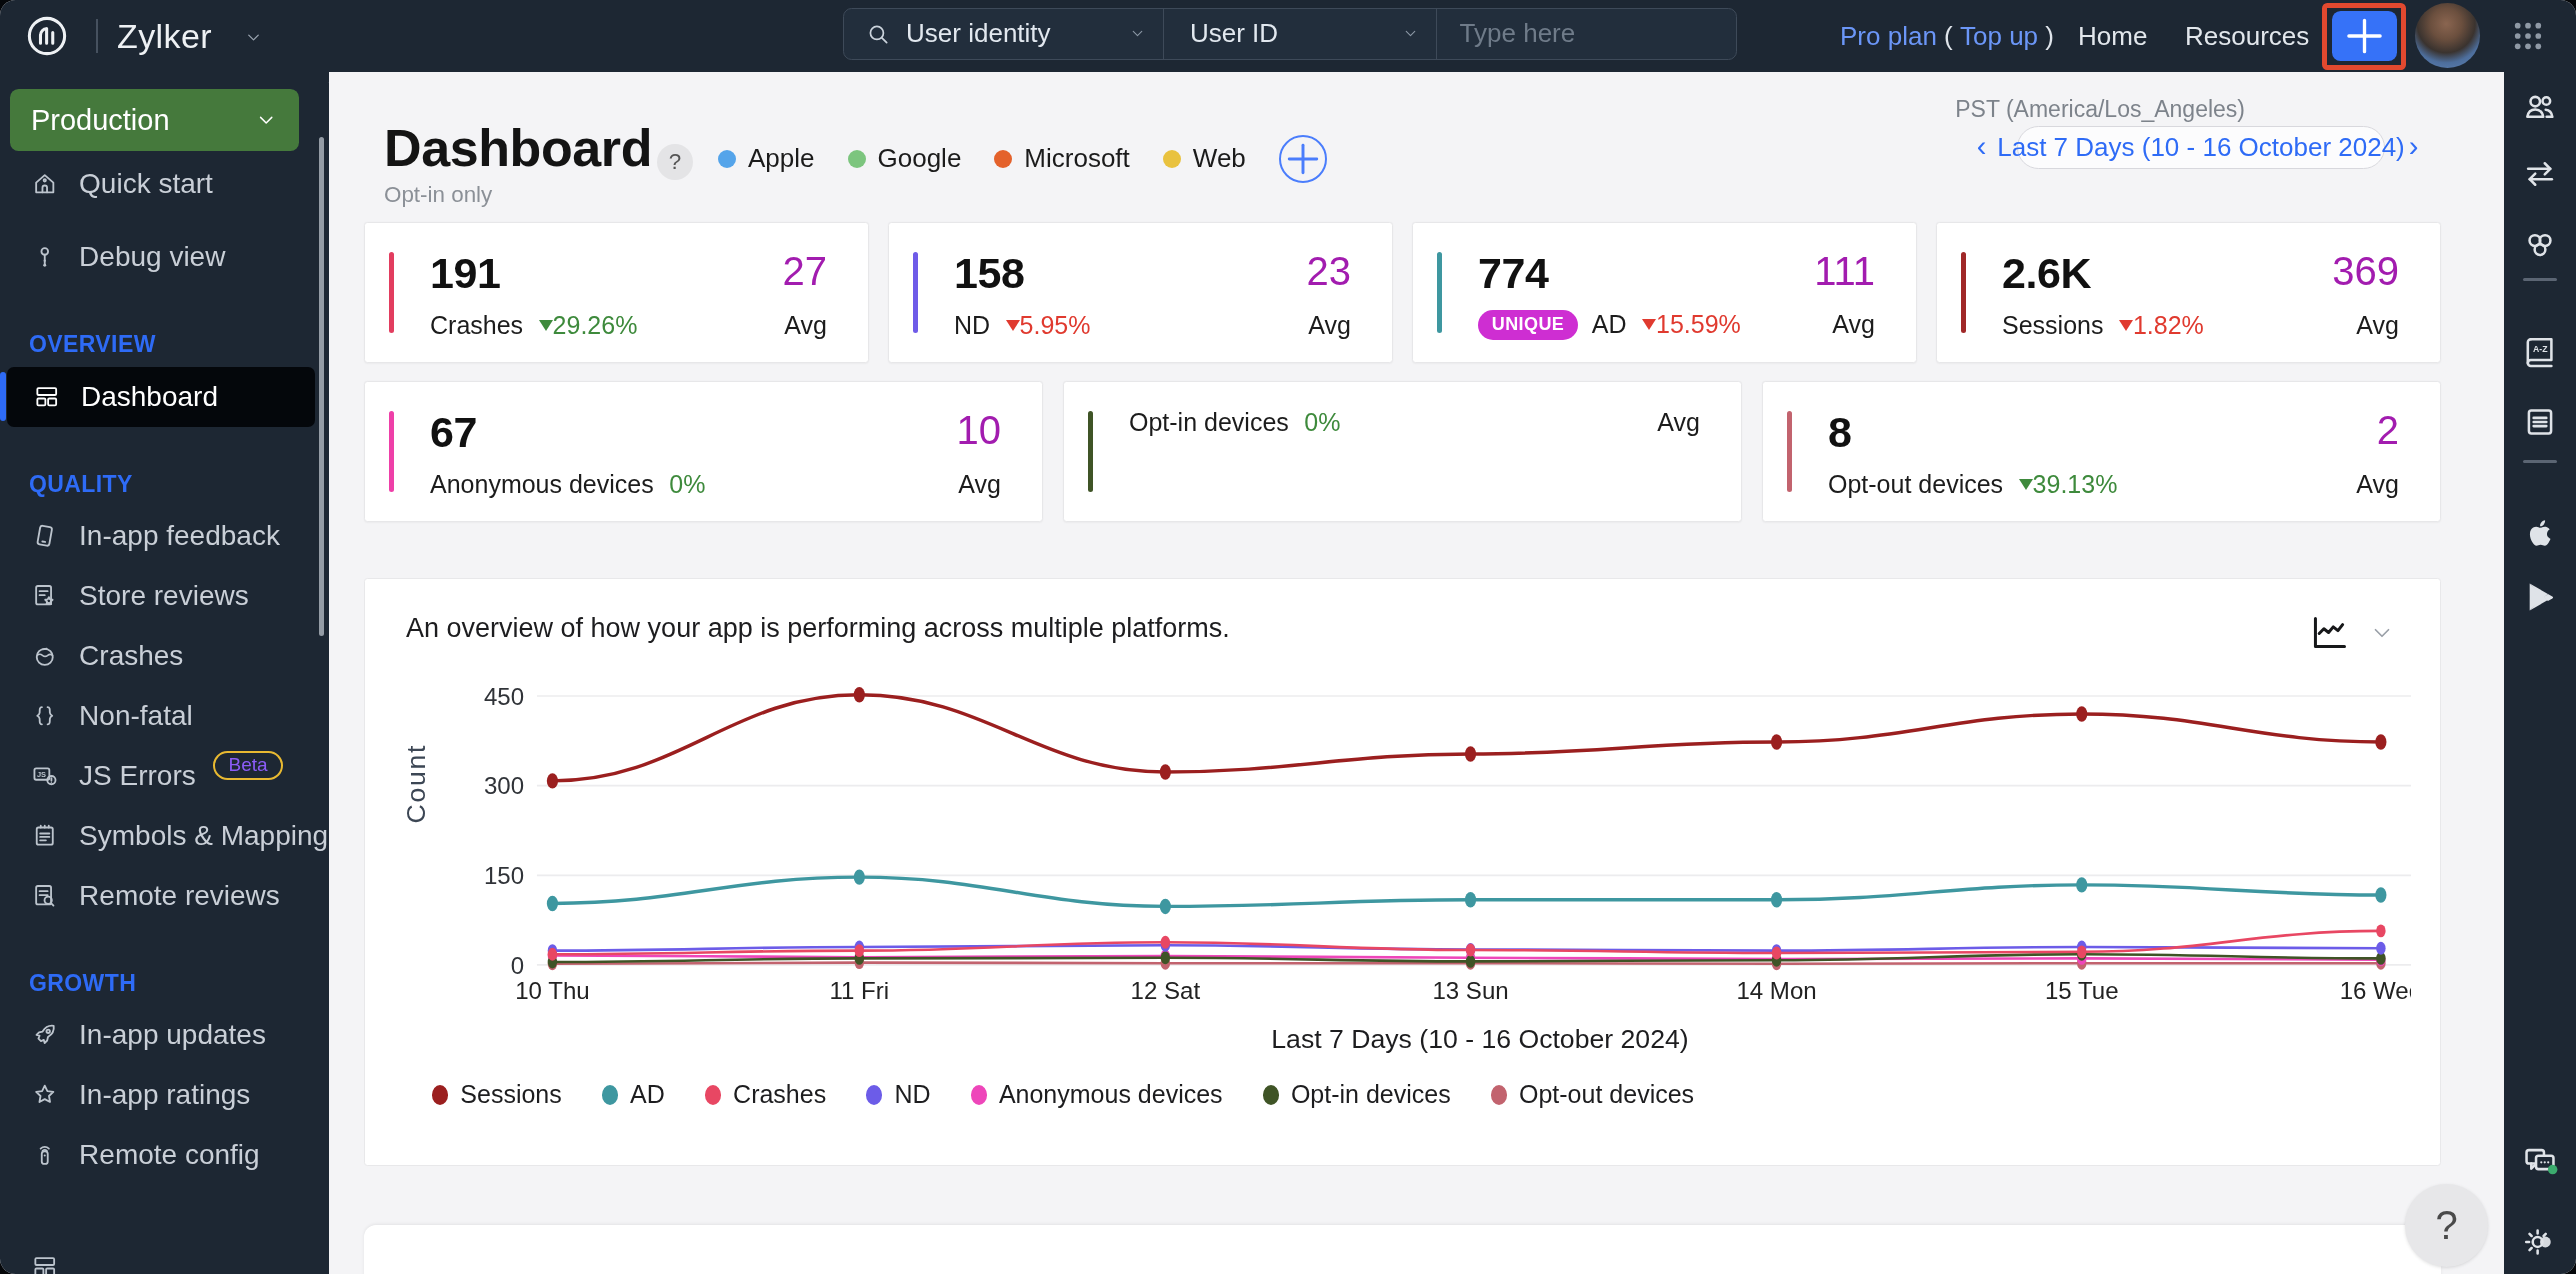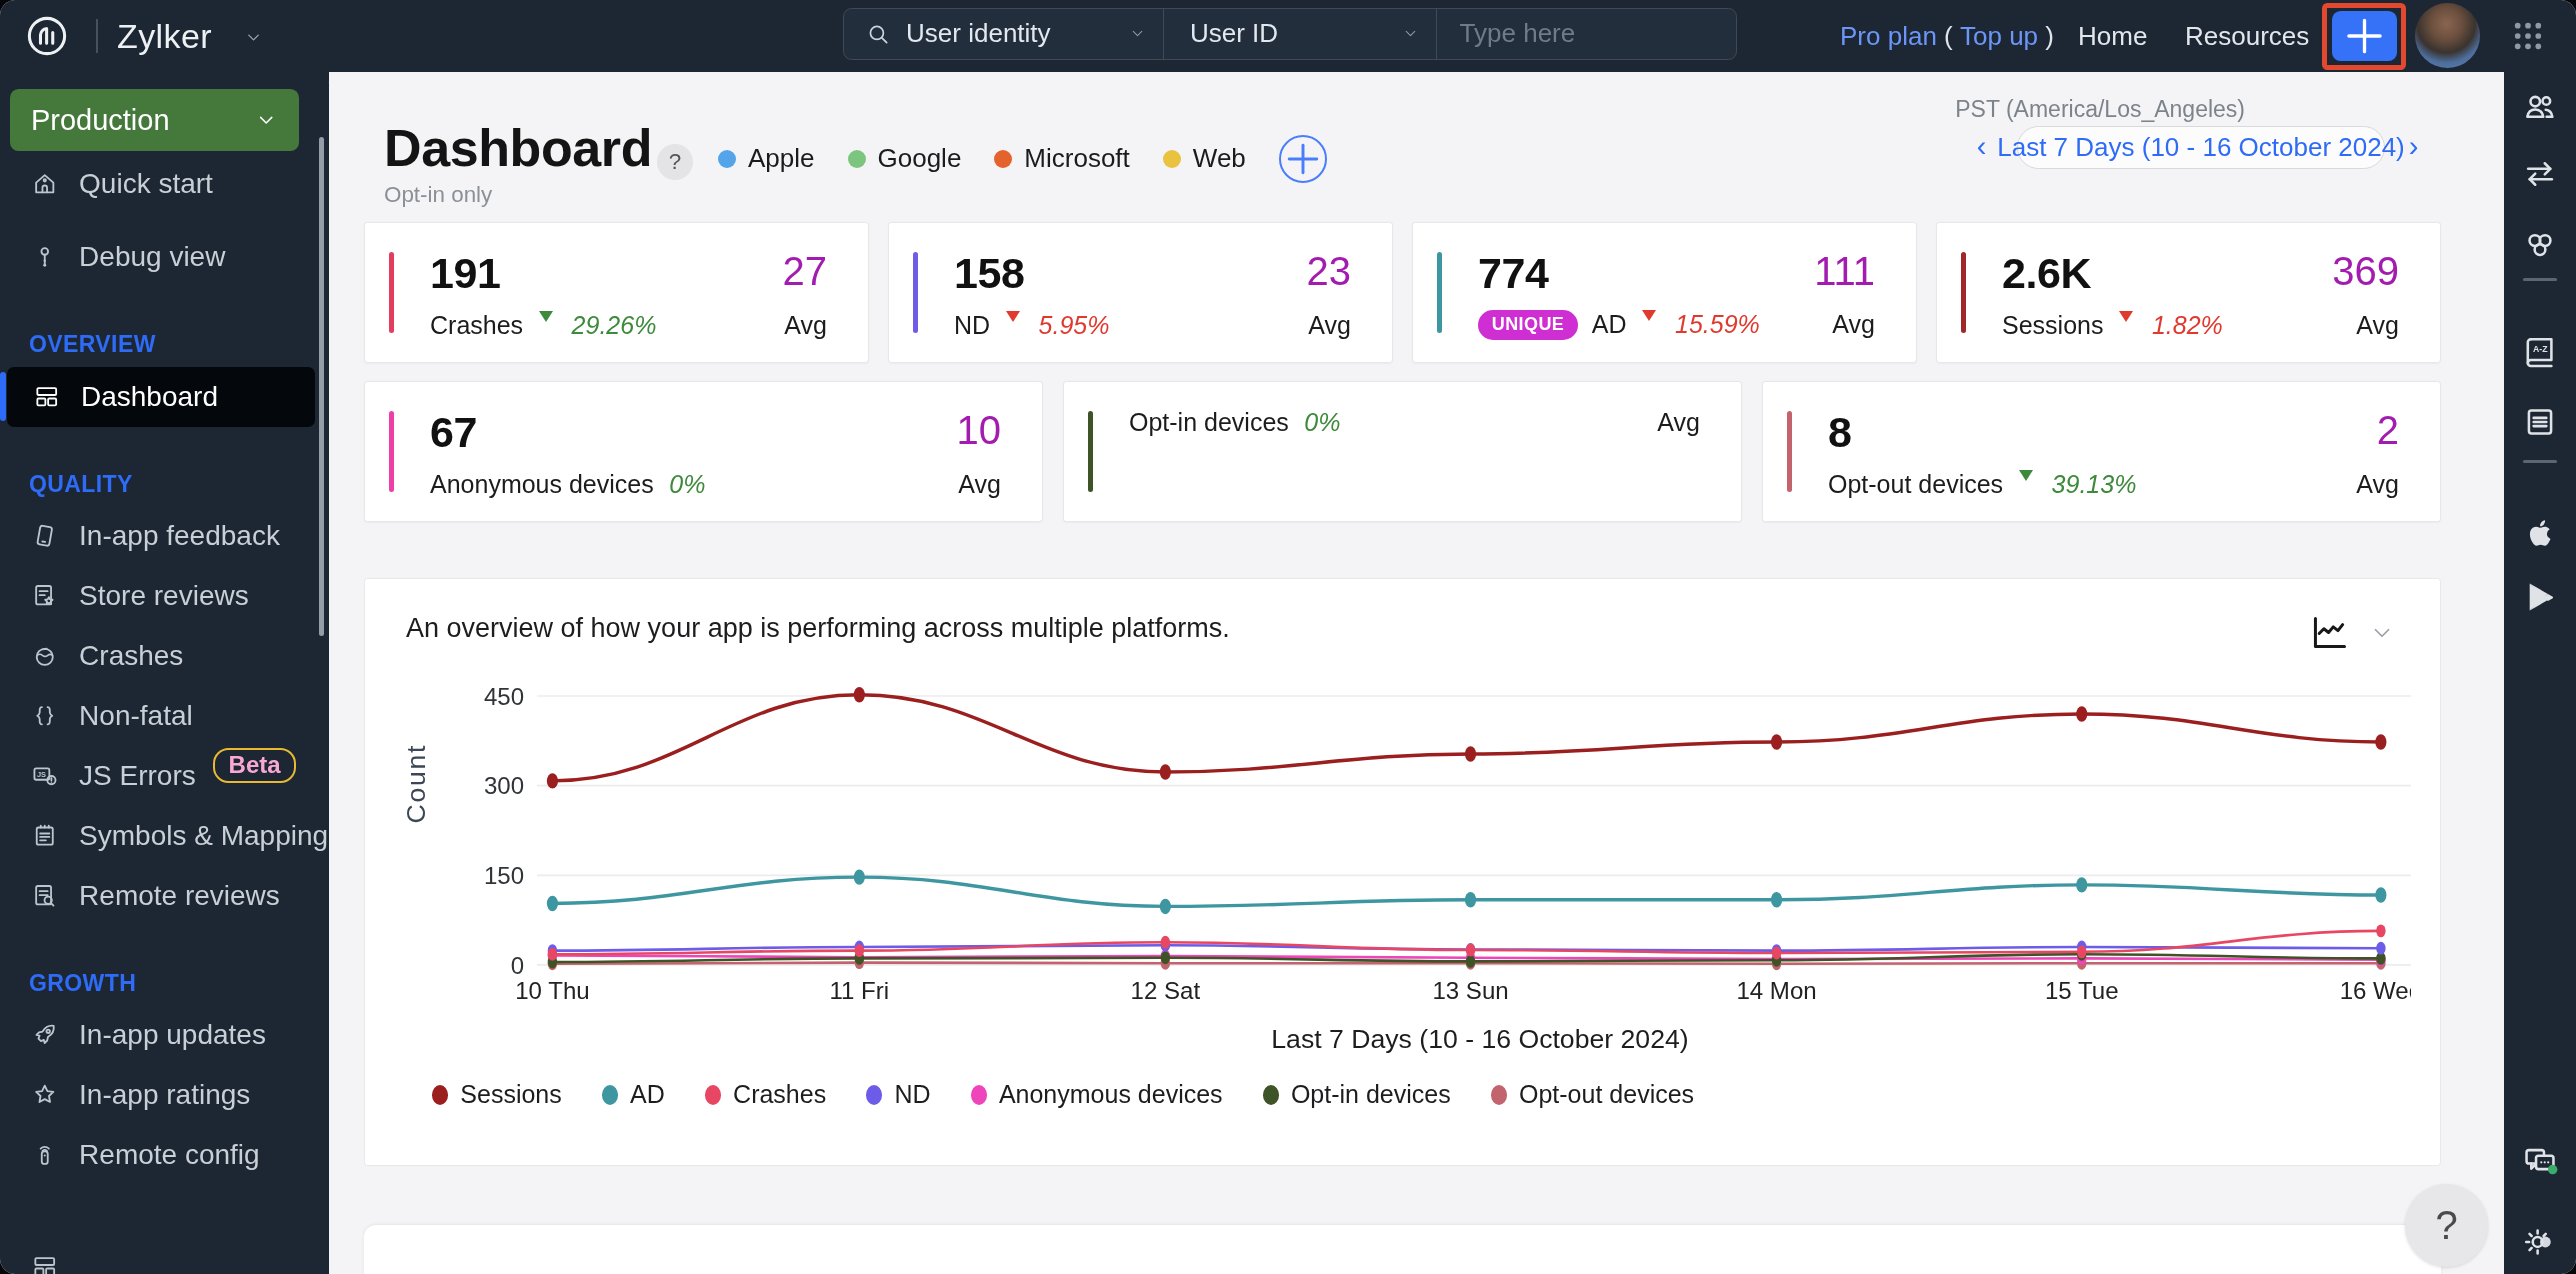--- a/index.html
+++ b/index.html
@@ -42,21 +42,21 @@
   .prod-chevron{width:22.4px;height:22.4px;color:#fff;}
   .side-flow{position:absolute;left:0;top:79px;right:0;}
   .side-item{height:60px;display:flex;align-items:center;padding-left:31px;color:#c9cfd7;font-size:28px;position:relative;cursor:pointer;}
   .side-item .s-icon{width:27.5px;height:27.5px;margin-right:20.6px;flex:none;color:#bcc4cd;}
   .item-quick{margin-top:2.6px;}
   .item-debug{margin-top:13.8px;}
   .sec-title{height:34px;line-height:34px;padding-left:29px;font-size:23px;font-weight:bold;color:#2e6bf6;letter-spacing:0.4px;margin:40px 0 5.2px 0;}
   .side-item.active{background:#04070b;border-radius:6.9px;margin:4.3px 13.8px 0 6.9px;padding-left:26px;color:#fff;}
   .side-item.active .s-icon{color:#fff;}
   .active-bar{position:absolute;left:-6.9px;top:5.2px;bottom:5.2px;width:6px;background:#2e6bf6;border-radius:3.4px;}
-  .beta-badge{margin-left:17px;border:2.6px solid #e8b931;border-radius:15.5px;padding:0.9px 13.8px 2.6px;font-size:24px;font-weight:bold;color:#f9a8d4;position:relative;top:-10.3px;}
+  .beta-badge{margin-left:17px;border:2.6px solid #e8b931;border-radius:15.5px;padding:0.9px 13.8px 2.6px;font-size:19px;font-weight:normal;color:#8b5cf6;position:relative;top:-10.3px;}
   .side-scrollbar{position:absolute;right:5.2px;top:65px;width:5.2px;height:499px;border-radius:2.6px;background:#a9b1ba;opacity:.85;}
   .partial-item{position:absolute;left:31px;top:1181px;width:27.5px;height:27.5px;color:#bcc4cd;}
 
   
   .rail{position:absolute;right:0;top:72px;width:72px;height:1202px;background:#1d2733;z-index:20;}
   .rail-icon{position:absolute;left:17px;width:38px;height:38px;color:#dfe3e8;cursor:pointer;}
   .rail-divider{position:absolute;left:19px;width:34px;height:2.6px;background:#5b6573;border-radius:1.7px;}
 
   
   .main{position:absolute;left:329px;top:72px;width:2174px;height:1202px;background:#f4f4f6;border-top-left-radius:10.3px;overflow:hidden;z-index:25;}
@@ -81,21 +81,21 @@
   .card{background:#fff;border:0.9px solid #e7e7e9;border-radius:3.4px;height:141px;position:relative;padding:26px 41px 22.4px 65px;display:flex;flex-direction:column;justify-content:space-between;box-shadow:0 0.9px 1.7px rgba(0,0,0,.04);}
   .row1 .card{width:505px;}
   .row2 .card{width:679px;}
   .card .accent{position:absolute;left:24px;top:29px;bottom:29px;width:5.2px;border-radius:2.6px;}
   .v-row{display:flex;justify-content:space-between;align-items:flex-start;}
   .c-value{font-size:43px;font-weight:bold;color:#111;letter-spacing:-0.4px;}
   .c-avg{font-size:40px;font-weight:300;color:#a21caf;}
   .l-row{display:flex;align-items:center;font-size:25px;color:#1c1c1c;}
   .c-label{margin-right:15.5px;}
   .uniq-badge{background:#ce2ed2;color:#fff;font-size:18px;font-weight:bold;border-radius:859px;padding:4.3px 13.8px;margin-right:13.8px;letter-spacing:0.4px;}
-  .delta{display:flex;align-items:flex-start;gap:19px;font-style:italic;}
+  .delta{display:flex;align-items:center;gap:0;}
   .delta.green{color:#3e8a3c;}
   .delta.red{color:#e03a2f;}
   .tri{display:inline-block;width:0;height:0;border-left:7.7px solid transparent;border-right:7.7px solid transparent;border-top:11.2px solid currentColor;}
   .avg-label{margin-left:auto;color:#1c1c1c;}
 
   
   .chart-panel{position:absolute;left:35px;top:506px;width:2077px;height:588px;background:#fff;border:0.9px solid #e8e8ea;border-radius:3.4px;overflow:hidden;}
   .chart-desc{position:absolute;left:41px;top:34px;font-size:27px;color:#1d1d1f;}
   .chart-type{position:absolute;right:45px;top:31px;display:flex;align-items:center;gap:17px;color:#17181a;}
   .chart-type .ct-icon{width:45px;height:45px;}

